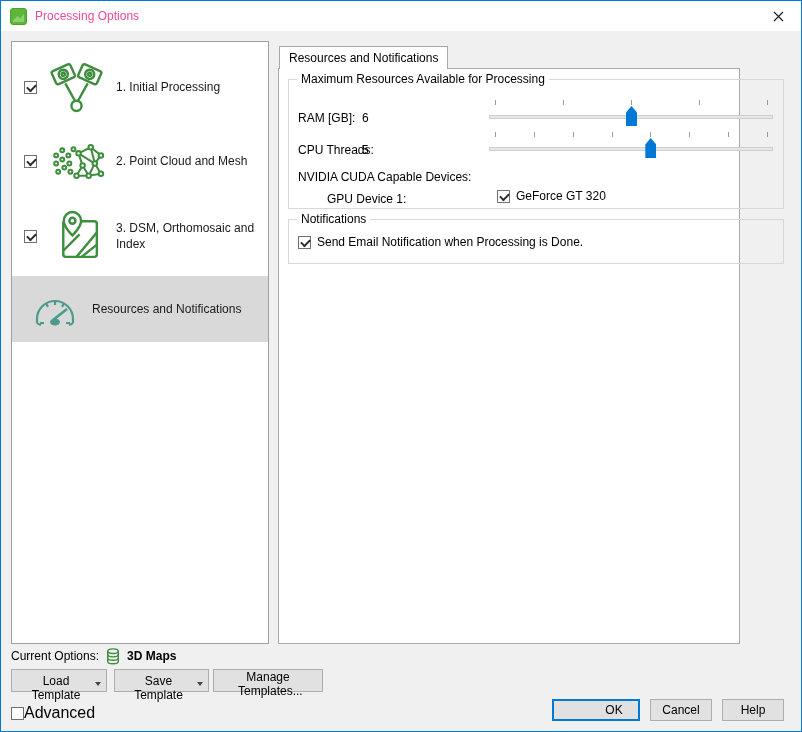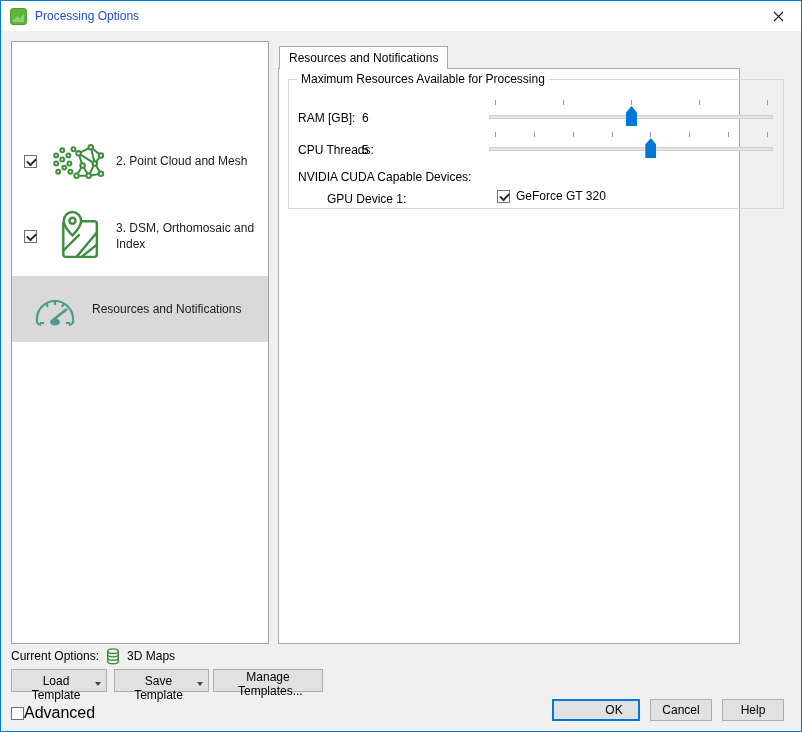--- a/index.html
+++ b/index.html
@@ -4,21 +4,21 @@
 <style>
   * { margin:0; padding:0; box-sizing:border-box; }
   html,body { width:802px; height:732px; font-family:"Liberation Sans", sans-serif; }
   .window {
     position:relative; width:802px; height:732px;
     border:1px solid #0079d8; background:#f0f0f0; overflow:hidden;
   }
   
   .titlebar { position:absolute; left:0; top:0; right:0; height:30px; background:#fff; }
   .app-icon { position:absolute; left:9px; top:7px; width:17px; height:17px; }
-  .title { position:absolute; left:34px; top:8px; font-size:12px; color:#1d4ed8; }
+  .title { position:absolute; left:34px; top:8px; font-size:12px; color:#ec4899; }
   .close-btn { position:absolute; right:0; top:0; width:45px; height:30px;
     display:flex; align-items:center; justify-content:center; cursor:default; }
   
   .sidebar { position:absolute; left:10px; top:40px; width:258px; height:603px;
     background:#fff; border:1px solid #a0a0a0; }
   .side-item { position:absolute; left:0; width:256px; display:flex; align-items:center; font-size:12px; color:#1a1a1a; }
   .side-item.r1 { top:14px;  height:62px; }
   .side-item.r2 { top:88px;  height:62px; }
   .side-item.r3 { top:158px; height:72px; }
   .side-item.r4 { top:234px; height:66px; background:#d9d9d9; }
@@ -49,21 +49,21 @@
     background:#e6e6e6; border:1px solid #cfcfcf; }
   .slider .inner { position:absolute; left:6px; right:6px; top:0; bottom:0; }
   .slider .tick { position:absolute; top:0; width:1px; height:5px; background:#9a9a9a; }
   .slider .handle { position:absolute; top:6px; width:11px; height:20px; margin-left:-5px;
     background:#0078d7; clip-path:polygon(50% 0, 100% 32%, 100% 100%, 0 100%, 0 32%); }
   .cb-row { position:absolute; display:flex; align-items:center; gap:6px; font-size:12px; color:#000; }
   
   .current-row { position:absolute; left:10px; top:646px; height:18px;
     display:flex; align-items:center; font-size:12px; color:#000; }
   .db-icon { width:14px; height:17px; margin-left:7px; }
-  .current-val { margin-left:7px; font-weight:normal; }
+  .current-val { margin-left:7px; font-weight:bold; }
   .btn { background:#e1e1e1; border:1px solid #adadad; font-size:12px; color:#000;
     font-family:"Liberation Sans", sans-serif; position:absolute; height:23px; cursor:default; }
   .tbtn { top:668px; padding:4px 14px 0 8px; }
   .tbtn .drop { position:absolute; right:5px; bottom:5px; width:0; height:0;
     border-left:3.5px solid transparent; border-right:3.5px solid transparent; border-top:4px solid #444; }
   .tbtn.load { left:10px;  width:96px; }
   .tbtn.save { left:113px; width:95px; }
   .tbtn.manage { left:212px; width:110px; padding:0 24px; }
   .adv-row { position:absolute; left:10px; top:703px; display:flex; align-items:center; font-size:16px; }
   .dlgbtn { top:698px; height:22px; text-align:center; }
@@ -84,20 +84,38 @@
     <div class="title">Processing Options</div>
     <div class="close-btn">
       <svg width="11" height="11" viewBox="0 0 11 11">
         <path d="M1 1 L10 10 M10 1 L1 10" stroke="#1a1a1a" stroke-width="1.1"></path>
       </svg>
     </div>
   </div>
 
   <div class="sidebar">
 
+    <div class="side-item r1">
+      <span class="cb checked"></span>
+      <svg class="bigicon" viewBox="0 0 56 56" fill="none" stroke="#3e8e3e" stroke-width="2.4">
+        <g transform="translate(15,15) rotate(-24)">
+            <rect x="-10" y="-7" width="20" height="14" rx="2"></rect>
+            <circle r="4.5"></circle>
+            <circle r="1.6"></circle>
+          </g>
+        <g transform="translate(41,15) rotate(24)">
+            <rect x="-10" y="-7" width="20" height="14" rx="2"></rect>
+            <circle r="4.5"></circle>
+            <circle r="1.6"></circle>
+          </g>
+        <path d="M17 24 L27 42 M39 24 L29 42"></path>
+        <circle cx="28" cy="46" r="5"></circle>
+      </svg>
+      <span class="lbl">1. Initial Processing</span>
+    </div>
 
     <div class="side-item r2">
       <span class="cb checked"></span>
       <svg class="bigicon" viewBox="0 0 56 56" fill="none" stroke="#3e8e3e" stroke-width="2">
         <g fill="#fff">
           <circle cx="8" cy="22" r="1.9"></circle>
             <circle cx="14" cy="17" r="1.9"></circle>
             <circle cx="20" cy="22" r="1.9"></circle>
           <circle cx="8" cy="30" r="1.9"></circle>
             <circle cx="14" cy="26" r="1.9"></circle>
@@ -190,20 +208,27 @@
       </div>
 
       <span class="flabel" style="left:9px; top:90px;">NVIDIA CUDA Capable Devices:</span>
       <span class="flabel" style="left:38px; top:112px;">GPU Device 1:</span>
       <div class="cb-row" style="left:208px; top:109px;">
         <span class="cb checked"></span>
         <span>GeForce GT 320</span>
       </div>
     </div>
 
+    <div class="group g2">
+      <span class="group-title">Notifications</span>
+      <div class="cb-row" style="left:9px; top:15px;">
+        <span class="cb checked"></span>
+        <span>Send Email Notification when Processing is Done.</span>
+      </div>
+    </div>
   </div>
 
   <div class="current-row">
     <span>Current Options:</span>
     <svg class="db-icon" viewBox="0 0 14 17" fill="none" stroke="#3e8e3e" stroke-width="1.4">
       <ellipse cx="7" cy="3.2" rx="5.3" ry="2.3"></ellipse>
       <path d="M1.7 3.2 V13.5 a5.3 2.3 0 0 0 10.6 0 V3.2"></path>
       <path d="M1.7 6.6 a5.3 2.3 0 0 0 10.6 0 M1.7 10 a5.3 2.3 0 0 0 10.6 0"></path>
     </svg>
     <span class="current-val">3D Maps</span>

